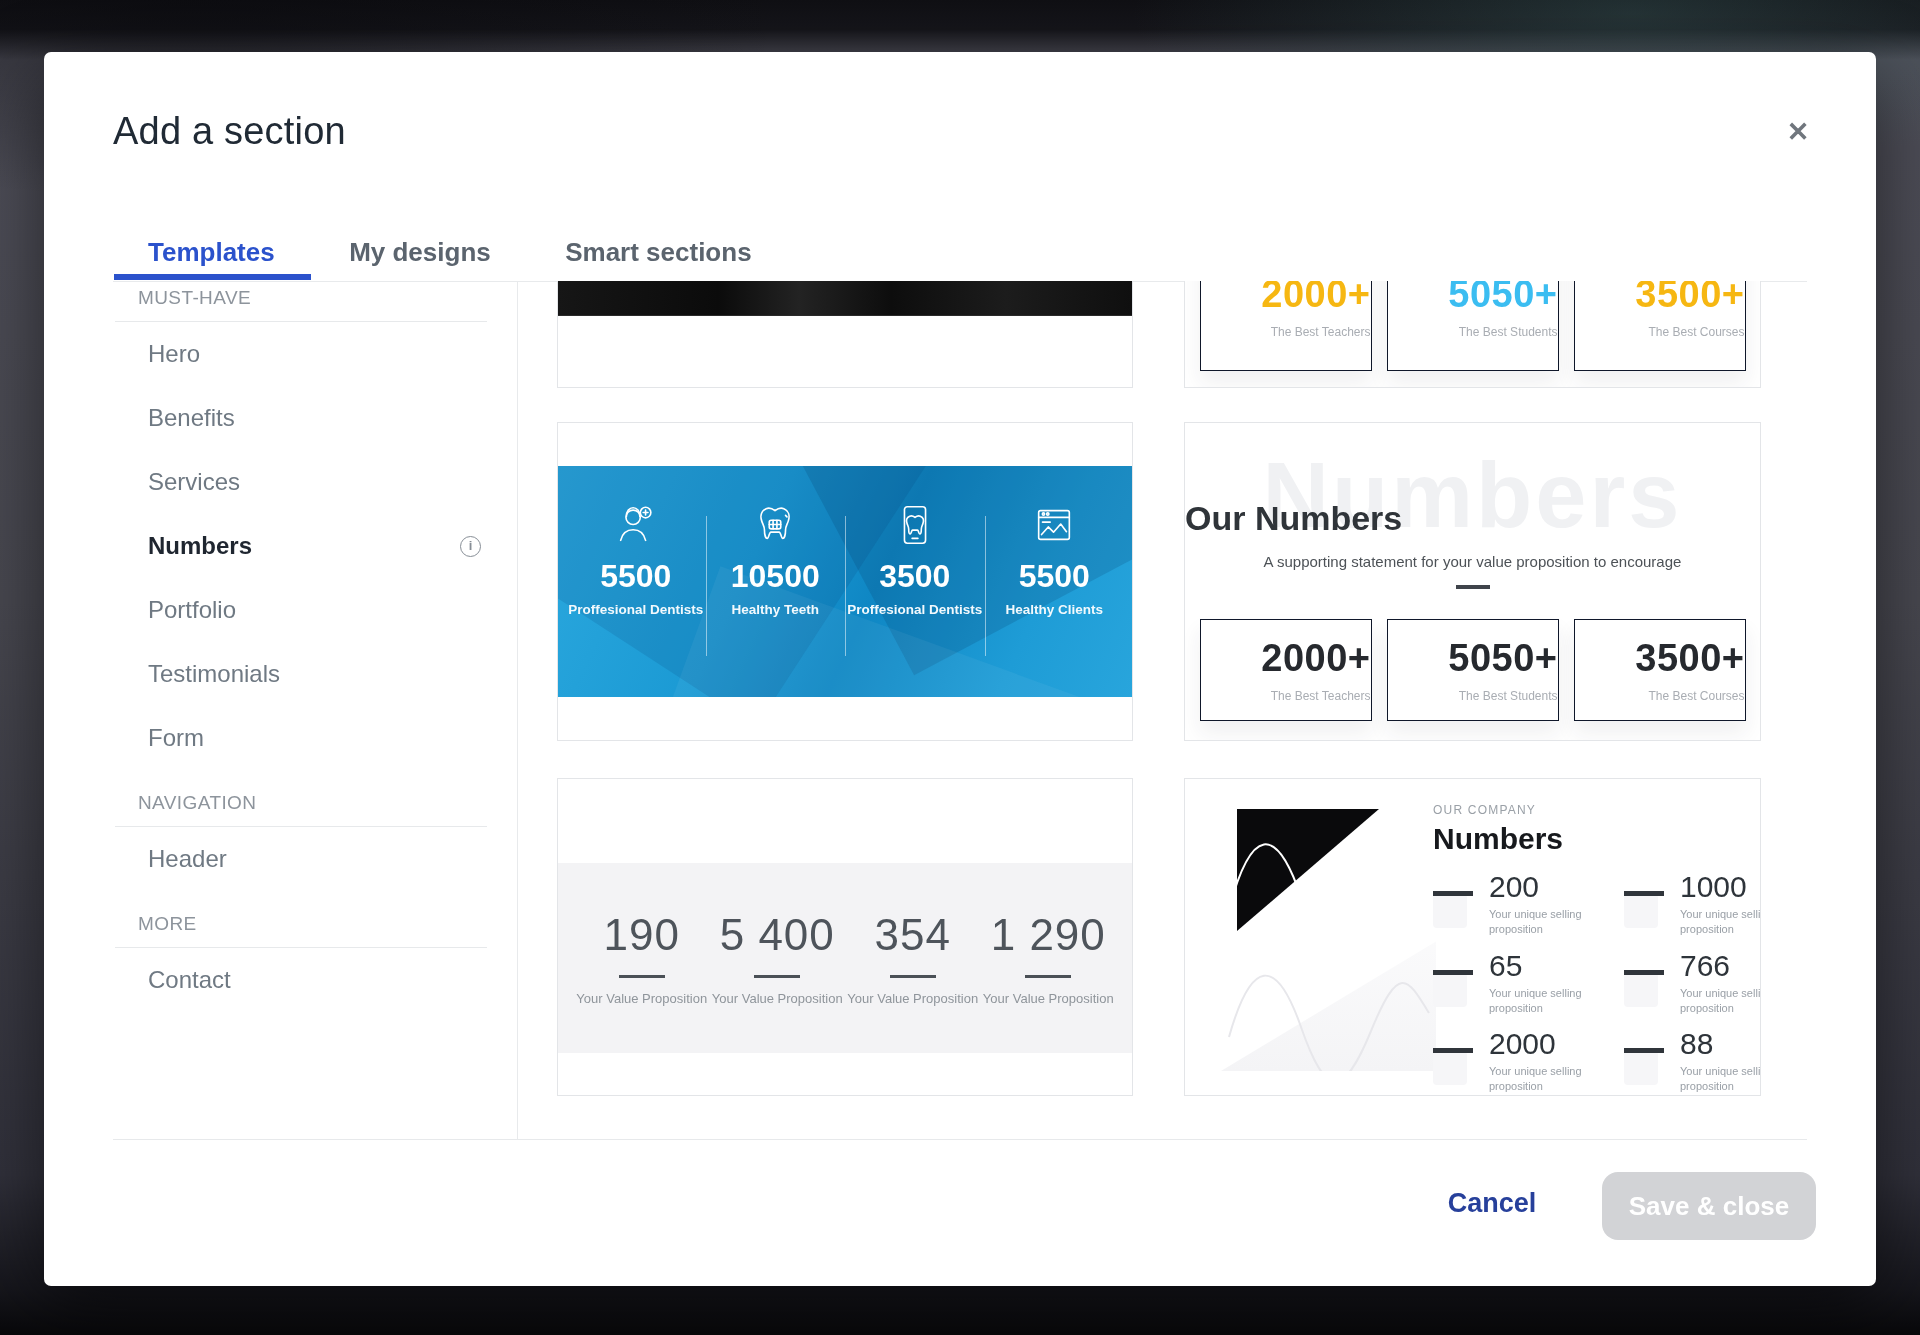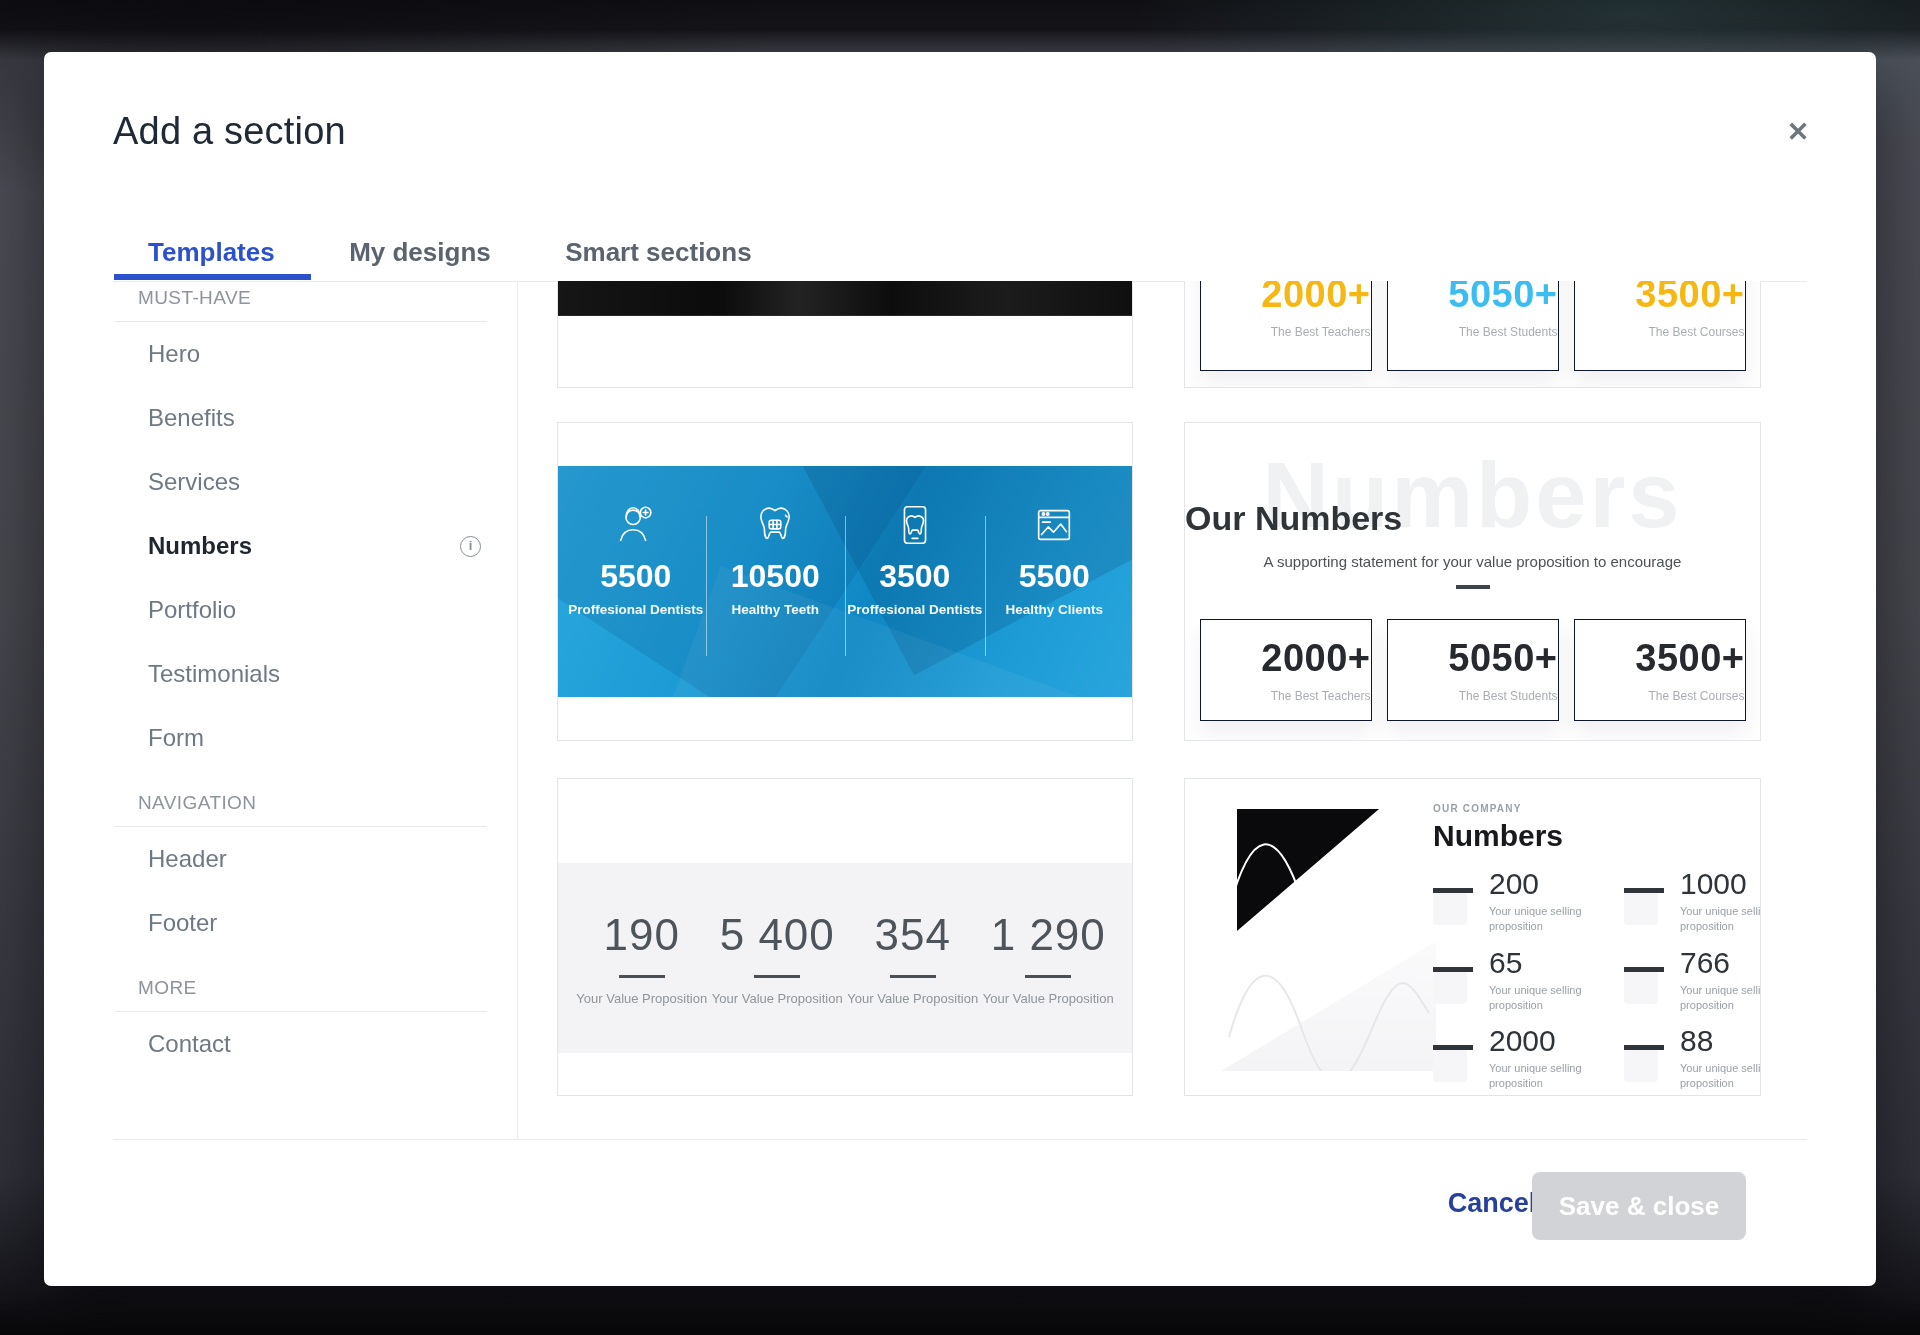--- a/index.html
+++ b/index.html
@@ -83,33 +83,33 @@
   .mstat .mv { font-size:44px; font-weight:400; color:#4e545b; letter-spacing:1px; }
   .mstat .rule { width:46px; height:3px; background:#4a5056; margin:15px auto 13px; }
   .mstat .ml { font-size:13px; color:#8f959b; }
 
   
   .graphic { position:absolute; left:36px; top:30px; width:215px; height:262px; }
   .ghost-shape { position:absolute; left:0; top:118px; width:215px; height:144px; background:linear-gradient(180deg,#fbfbfc,#f4f4f6); clip-path:polygon(0 100%,100% 10%,100% 100%); }
   .tri { position:absolute; left:16px; top:0; width:142px; height:122px; background:#0a0a0c; clip-path:polygon(0 0,100% 0,0 100%); }
   .waves { position:absolute; left:0; top:0; width:215px; height:262px; }
   .dk-content { position:absolute; left:248px; top:24px; right:16px; }
-  .company { font-size:10px; color:#9aa0a7; letter-spacing:1.2px; font-weight:700; }
+  .company { font-size:12px; color:#9aa0a7; letter-spacing:1.2px; font-weight:400; }
   .dk-title { font-size:30px; font-weight:800; color:#17191d; margin-top:5px; }
   .dk-grid { margin-top:14px; display:grid; grid-template-columns:155px 155px; column-gap:36px; row-gap:12px; }
   .dk-item { position:relative; }
   .gsq { position:absolute; left:0; top:24px; width:34px; height:34px; background:#f6f6f8; border-radius:4px; }
   .dk-top { position:relative; display:flex; gap:16px; align-items:center; }
   .dk-bar { width:40px; height:5px; background:#30353b; margin-top:13px; flex:none; }
   .dk-v { font-size:30px; font-weight:500; color:#2e343a; }
   .dk-cap { margin-left:56px; margin-top:3px; width:112px; font-size:11px; line-height:1.35; color:#9aa0a7; }
 
   
   .cancel-btn { position:absolute; left:1358px; top:1136px; width:180px; text-align:center; background:none; border:none; font-size:27px; font-weight:700; color:#27409b; cursor:pointer; font-family:inherit; }
-  .save-btn { position:absolute; left:1488px; top:1120px; width:214px; height:68px; background:#d2d3d6; border:none; border-radius:8px; color:#fff; font-size:26px; font-weight:700; cursor:pointer; font-family:inherit; }
+  .save-btn { position:absolute; left:1558px; top:1120px; width:214px; height:68px; background:#d2d3d6; border:none; border-radius:16px; color:#fff; font-size:26px; font-weight:700; cursor:pointer; font-family:inherit; }
 </style>
 </head>
 <body>
 
 <div class="modal">
 
   <h1 class="title">Add a section</h1>
   <button class="close">✕</button>
 
   <div class="tabs">
@@ -127,21 +127,20 @@
     <div class="side-item selected">
       <span>Numbers</span>
       <span class="info-badge">i</span>
     </div>
     <div class="side-item">Portfolio</div>
     <div class="side-item">Testimonials</div>
     <div class="side-item">Form</div>
     <div class="group-h later">NAVIGATION</div>
     <div class="divider"></div>
     <div class="side-item">Header</div>
-    <div class="side-item">Footer</div>
     <div class="group-h later">MORE</div>
     <div class="divider"></div>
     <div class="side-item">Contact</div>
   </div>
 
   <div class="content-divider-v"></div>
 
   <div class="card c1l">
     <div class="strip"></div>
   </div>

